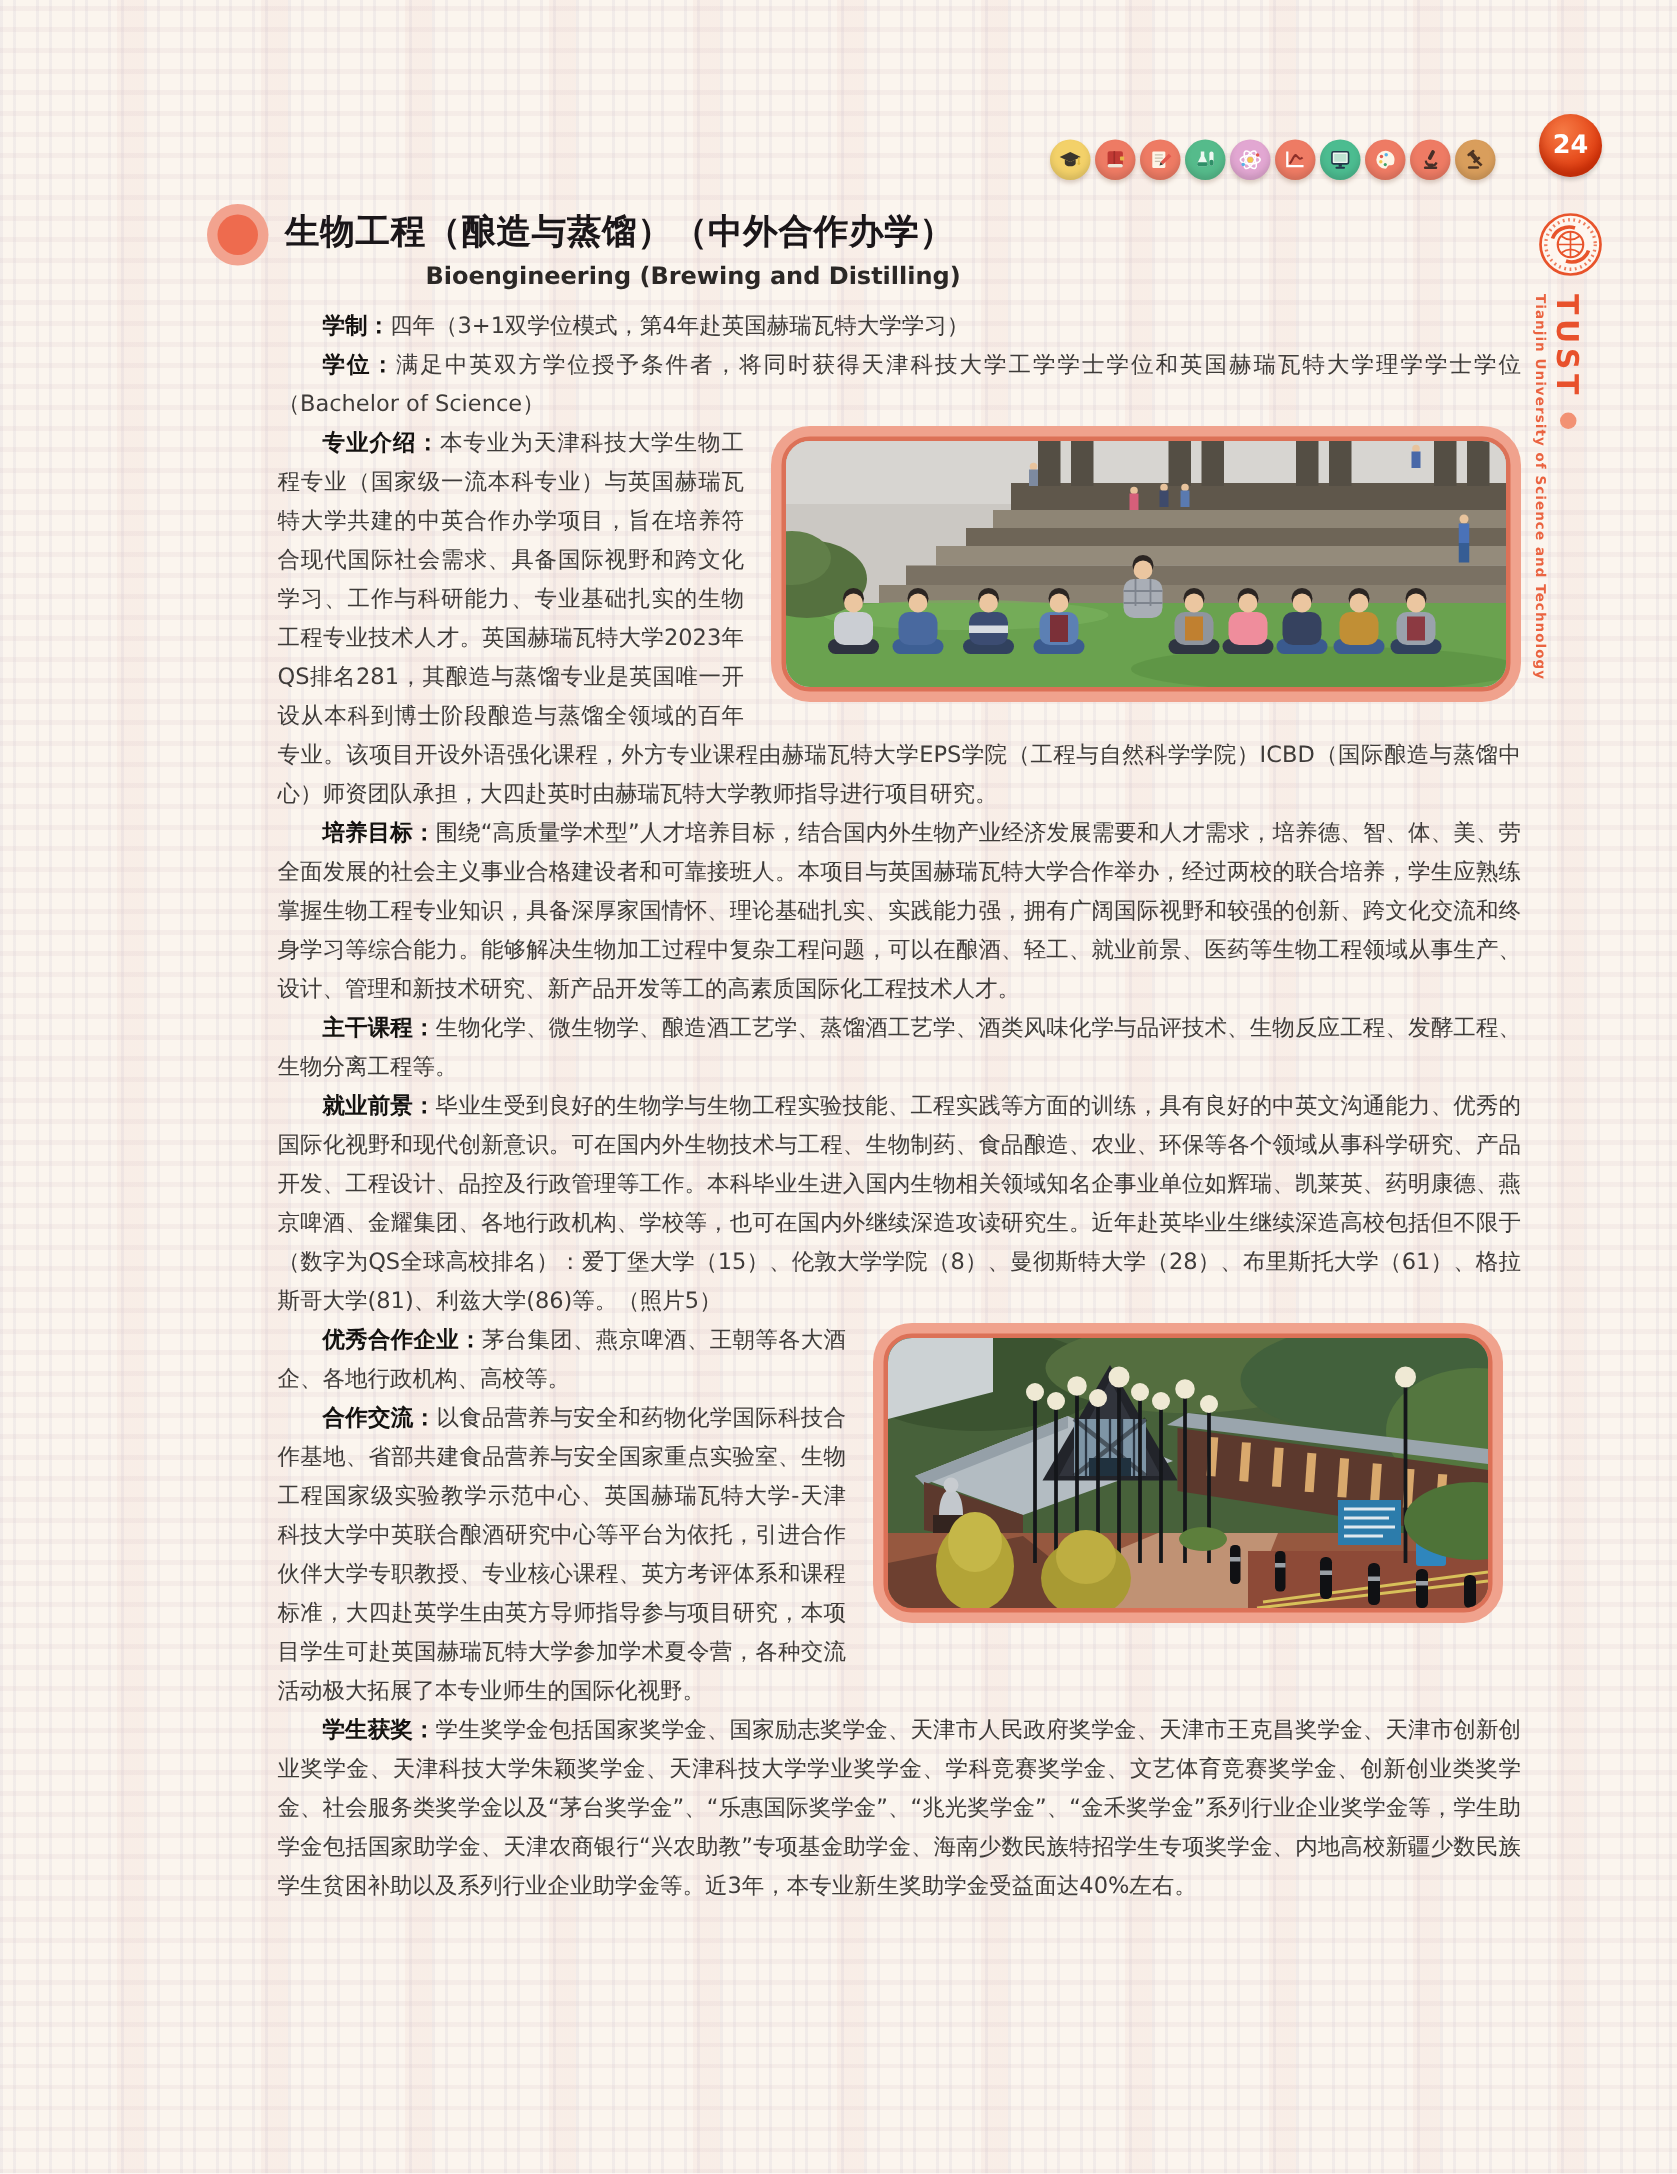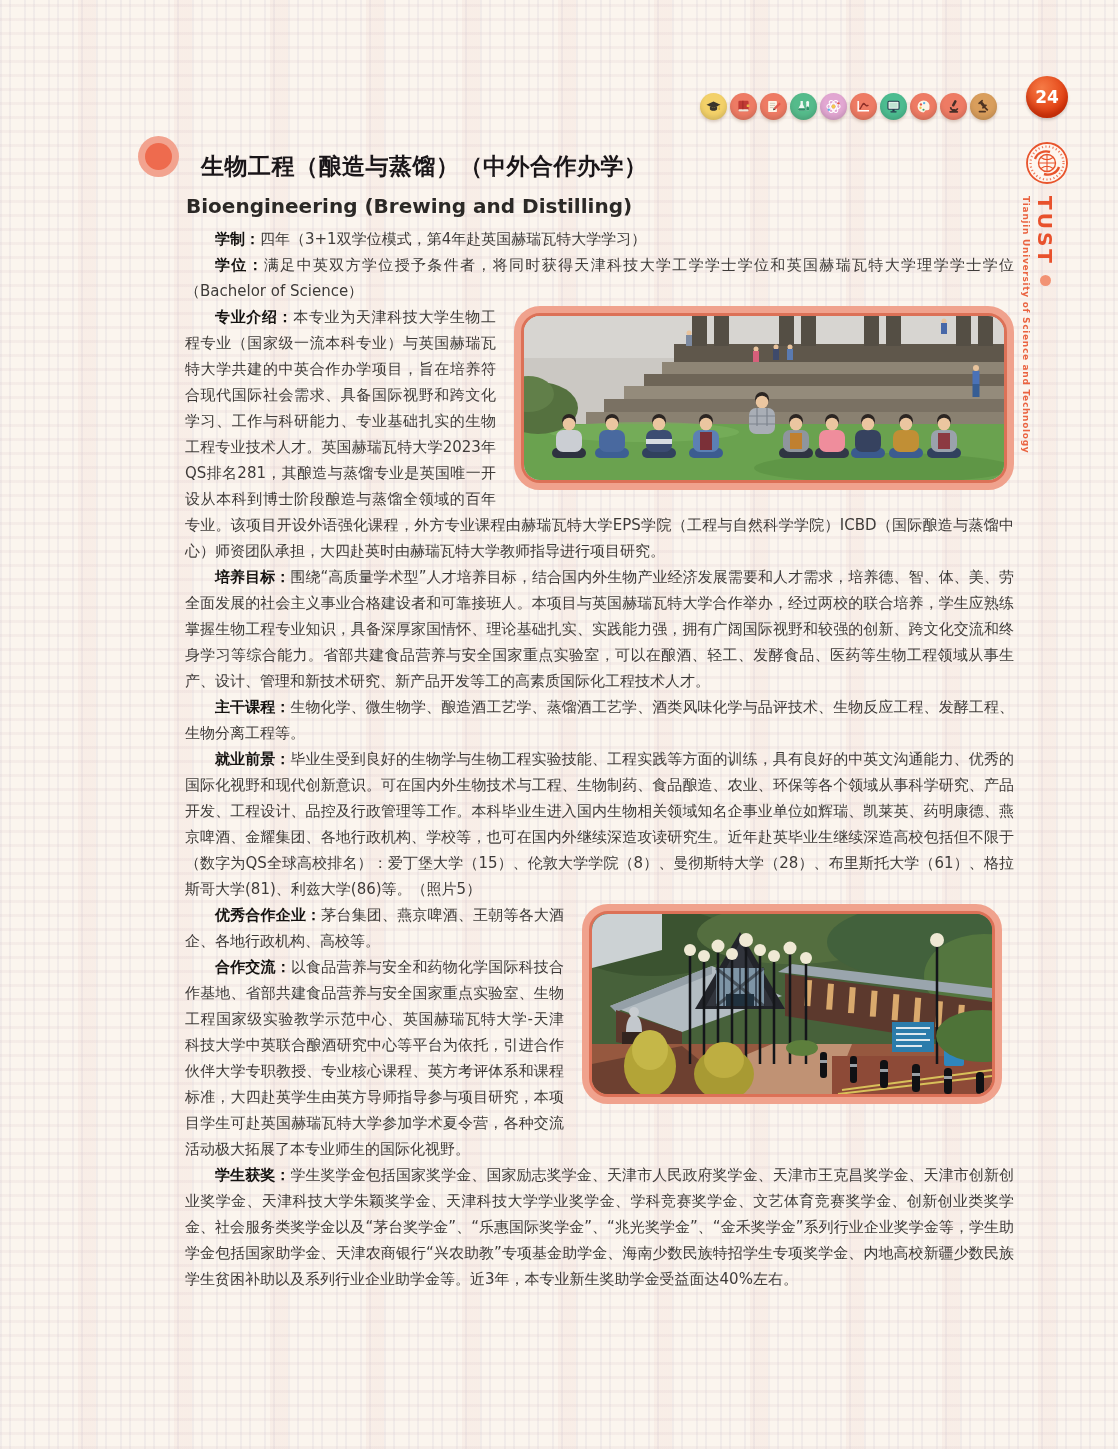--- a/index.html
+++ b/index.html
@@ -27,22 +27,22 @@
   .vert{writing-mode:vertical-rl;}
   .brand-small{font-size:9px;font-weight:bold;color:#ea6340;letter-spacing:.7px;}
   .brand-acr-col{display:flex;flex-direction:column;align-items:center;}
   .brand-acr{font-size:20px;font-weight:bold;color:#e8512c;letter-spacing:3px;}
   .brand-dot{width:11px;height:11px;border-radius:50%;background:#f29274;margin-top:9px;}
   
   .content{position:absolute;left:185px;top:136px;width:829px;}
   .title-row{display:flex;align-items:flex-start;margin:0 0 10px -48px;}
   .bullet{flex:0 0 auto;width:27px;height:27px;border-radius:50%;background:#ee6b4e;
           box-shadow:0 0 0 7px #f2a38f;margin:7px 14px 0 8px;}
-  h1{margin:15px;font-size:23px;line-height:30px;color:#1a1619;letter-spacing:.5px;}
-  h2{margin:2px 0 0;font-size:20px;line-height:20px;color:#2b2826;}
+  h1{margin:4px;font-size:23px;line-height:30px;color:#1a1619;letter-spacing:.5px;}
+  h2{margin:2px 0 0;font-size:16px;line-height:20px;color:#2b2826;text-align:right;}
   .content p{margin:0;font-size:15px;line-height:26px;color:#3e3b39;text-align:justify;text-indent:2em;}
   .content p b{color:#141210;}
   
   .fig{float:right;margin:2px 0 6px 18px;}
   .fig1{width:500px;}
   .fig2{width:420px;margin-bottom:16px;}
   .frame{border:7px solid #f0a28d;border-radius:26px;background:#f0a28d;}
   .frame-inner{border:3px solid #dc7157;border-radius:19px;overflow:hidden;display:block;background:#cbc8c3;}
   .scene{display:block;width:100%;height:auto;}
   .caption{font-family:"DejaVu Serif","Liberation Serif",serif;font-weight:bold;font-size:14.5px;
@@ -305,21 +305,21 @@
                   <circle cy="-21" r="7" fill="#2b2522"></circle>
                   <circle cy="-18" r="6.3" fill="#ebc6a0"></circle>
                 </g>
           </g>
         </svg>
       </span>
         </div>
     </figure>
 
     <p><b>专业介绍：</b><span>本专业为天津科技大学生物工程专业（国家级一流本科专业）与英国赫瑞瓦特大学共建的中英合作办学项目，旨在培养符合现代国际社会需求、具备国际视野和跨文化学习、工作与科研能力、专业基础扎实的生物工程专业技术人才。英国赫瑞瓦特大学2023年QS排名281，其酿造与蒸馏专业是英国唯一开设从本科到博士阶段酿造与蒸馏全领域的百年专业。该项目开设外语强化课程，外方专业课程由赫瑞瓦特大学EPS学院（工程与自然科学学院）ICBD（国际酿造与蒸馏中心）师资团队承担，大四赴英时由赫瑞瓦特大学教师指导进行项目研究。</span></p>
-    <p><b>培养目标：</b><span>围绕“高质量学术型”人才培养目标，结合国内外生物产业经济发展需要和人才需求，培养德、智、体、美、劳全面发展的社会主义事业合格建设者和可靠接班人。本项目与英国赫瑞瓦特大学合作举办，经过两校的联合培养，学生应熟练掌握生物工程专业知识，具备深厚家国情怀、理论基础扎实、实践能力强，拥有广阔国际视野和较强的创新、跨文化交流和终身学习等综合能力。省部共建食品营养与安全国家重点实验室，可以在酿酒、轻工、发酵食品、医药等生物工程领域从事生产、设计、管理和新技术研究、新产品开发等工的高素质国际化工程技术人才。</span></p>
+    <p><b>培养目标：</b><span>围绕“高质量学术型”人才培养目标，结合国内外生物产业经济发展需要和人才需求，培养德、智、体、美、劳全面发展的社会主义事业合格建设者和可靠接班人。本项目与英国赫瑞瓦特大学合作举办，经过两校的联合培养，学生应熟练掌握生物工程专业知识，具备深厚家国情怀、理论基础扎实、实践能力强，拥有广阔国际视野和较强的创新、跨文化交流和终身学习等综合能力。能够解决生物加工过程中复杂工程问题，可以在酿酒、轻工、就业前景、医药等生物工程领域从事生产、设计、管理和新技术研究、新产品开发等工的高素质国际化工程技术人才。</span></p>
     <p><b>主干课程：</b><span>生物化学、微生物学、酿造酒工艺学、蒸馏酒工艺学、酒类风味化学与品评技术、生物反应工程、发酵工程、生物分离工程等。</span></p>
     <p><b>就业前景：</b><span>毕业生受到良好的生物学与生物工程实验技能、工程实践等方面的训练，具有良好的中英文沟通能力、优秀的国际化视野和现代创新意识。可在国内外生物技术与工程、生物制药、食品酿造、农业、环保等各个领域从事科学研究、产品开发、工程设计、品控及行政管理等工作。本科毕业生进入国内生物相关领域知名企事业单位如辉瑞、凯莱英、药明康德、燕京啤酒、金耀集团、各地行政机构、学校等，也可在国内外继续深造攻读研究生。近年赴英毕业生继续深造高校包括但不限于（数字为QS全球高校排名）：爱丁堡大学（15）、伦敦大学学院（8）、曼彻斯特大学（28）、布里斯托大学（61）、格拉斯哥大学(81)、利兹大学(86)等。（照片5）</span></p>
 
     <figure class="fig fig2" style="margin-right:12px;">
       <div class="frame">
           <span class="frame-inner">
         <svg class="scene" viewBox="0 0 400 180">
           <rect width="400" height="180" fill="#47613a"></rect>
           <ellipse cx="60" cy="28" rx="85" ry="34" fill="#3b5330"></ellipse>
           <ellipse cx="200" cy="20" rx="95" ry="30" fill="#546e3f"></ellipse>

